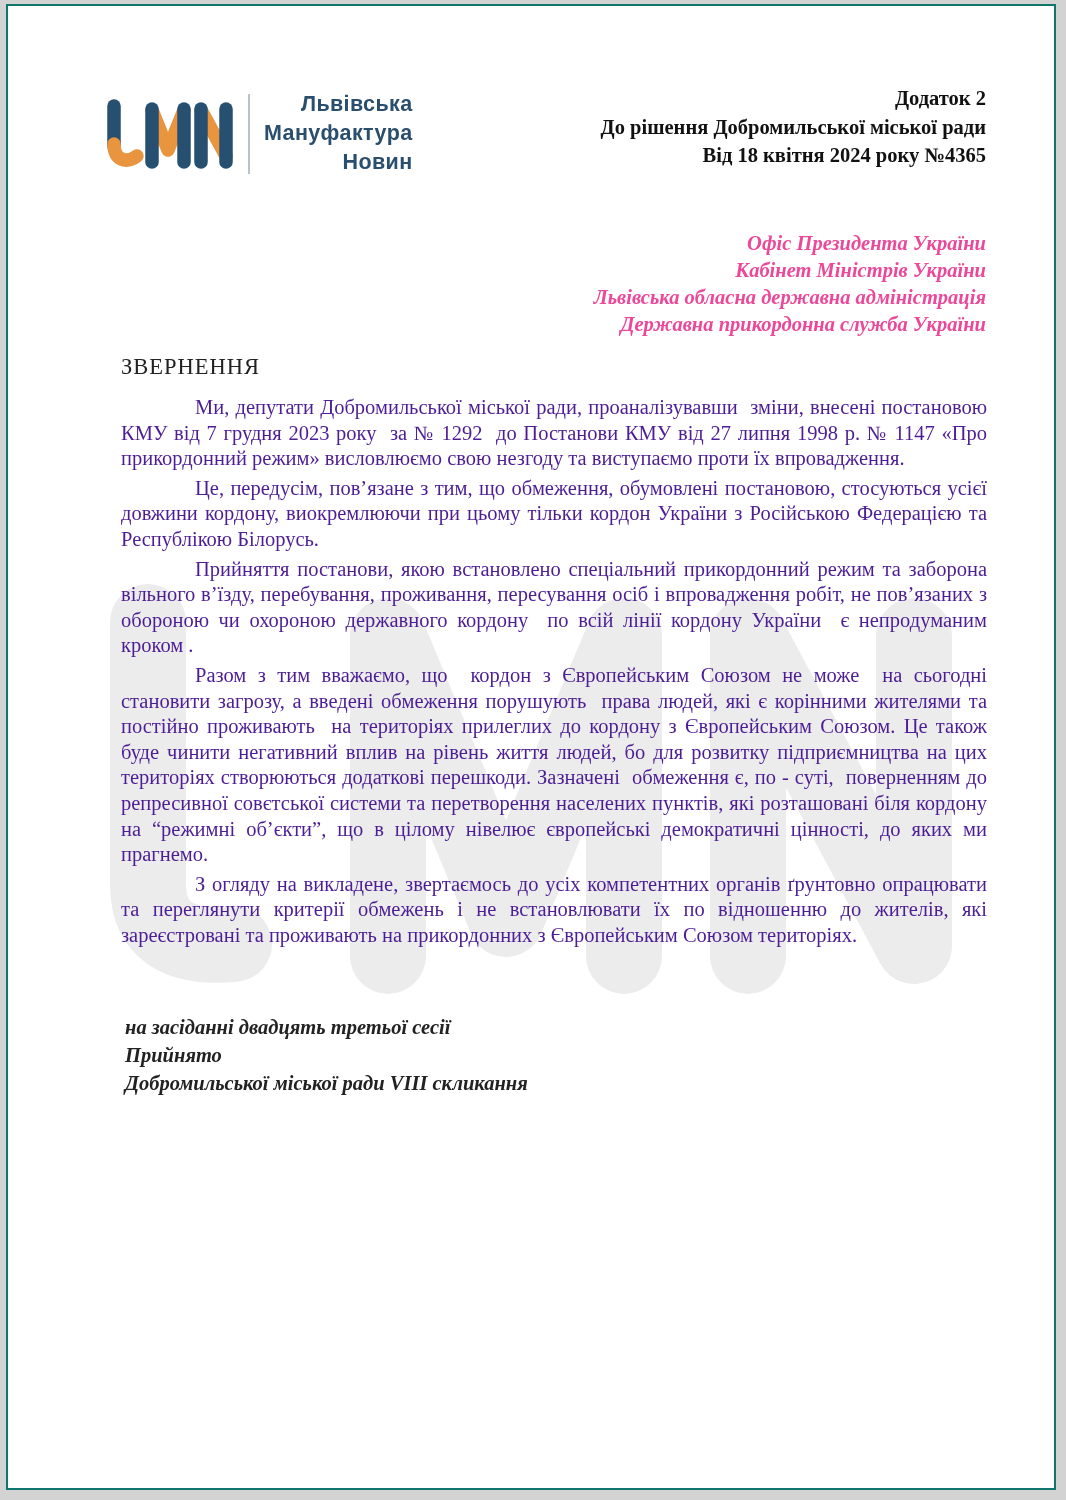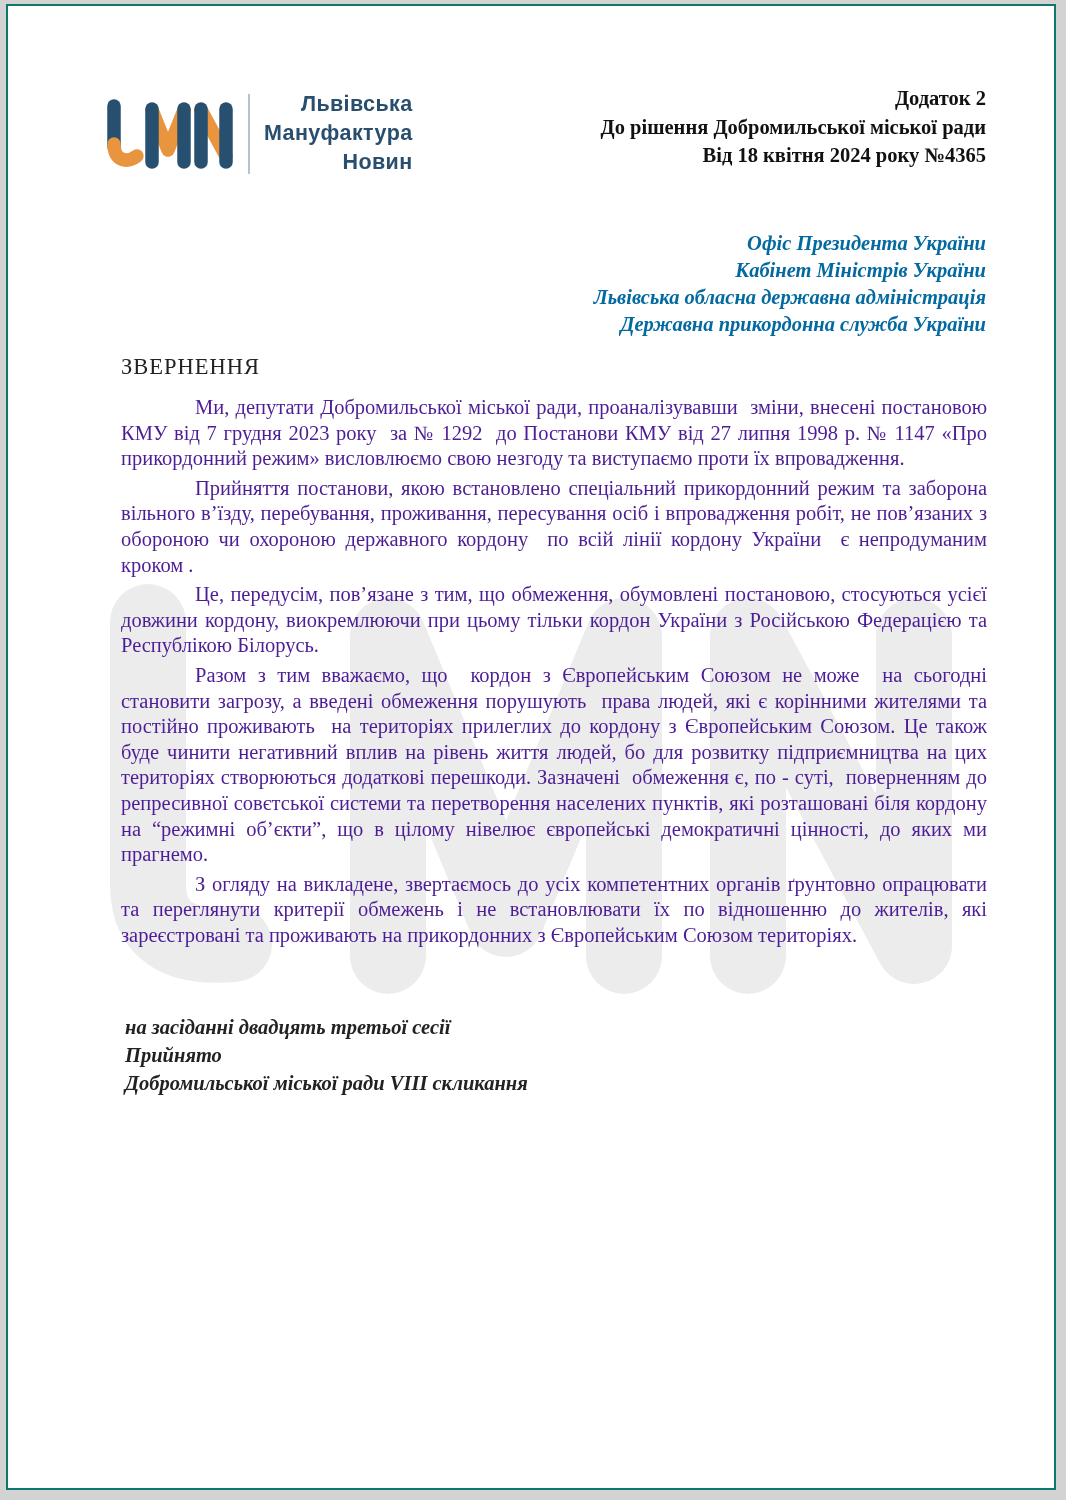--- a/index.html
+++ b/index.html
@@ -71,21 +71,21 @@
   
   .recipients {
     position: absolute;
     top: 224px;
     right: 68px;
     text-align: right;
     font-size: 20.5px;
     font-weight: bold;
     font-style: italic;
     line-height: 27px;
-    color: #0369a1;
+    color: #ec4899;
     z-index: 2;
   }
   
   .doc-title {
     position: absolute;
     top: 348px;
     left: 113px;
     width: 866px;
     text-align: left;
     font-size: 22.5px;
@@ -167,22 +167,22 @@
     <div>Офіс Президента України</div>
     <div>Кабінет Міністрів України</div>
     <div>Львівська обласна державна адміністрація</div>
     <div>Державна прикордонна служба України</div>
   </div>
 
   <div class="doc-title">ЗВЕРНЕННЯ</div>
 
   <div class="body-text">
     <p>Ми, депутати Добромильської міської ради, проаналізувавши  зміни, внесені постановою КМУ від 7 грудня 2023 року  за № 1292  до Постанови КМУ від 27 липня 1998 р. № 1147 «Про прикордонний режим» висловлюємо свою незгоду та виступаємо проти їх впровадження.</p>
+    <p>Це, передусім, пов’язане з тим, що обмеження, обумовлені постановою, стосуються усієї довжини кордону, виокремлюючи при цьому тільки кордон України з Російською Федерацією та Республікою Білорусь.</p>
     <p>Прийняття постанови, якою встановлено спеціальний прикордонний режим та заборона вільного в’їзду, перебування, проживання, пересування осіб і впровадження робіт, не пов’язаних з обороною чи охороною державного кордону  по всій лінії кордону України  є непродуманим кроком .</p>
-    <p>Це, передусім, пов’язане з тим, що обмеження, обумовлені постановою, стосуються усієї довжини кордону, виокремлюючи при цьому тільки кордон України з Російською Федерацією та Республікою Білорусь.</p>
     <p>Разом з тим вважаємо, що  кордон з Європейським Союзом не може  на сьогодні становити загрозу, а введені обмеження порушують  права людей, які є корінними жителями та  постійно проживають  на територіях прилеглих до кордону з Європейським Союзом. Це також буде чинити негативний вплив на рівень життя людей, бо для розвитку підприємництва на цих територіях створюються додаткові перешкоди. Зазначені  обмеження є, по - суті,  поверненням до репресивної совєтської системи та перетворення населених пунктів, які розташовані біля кордону на “режимні об’єкти”, що в цілому нівелює європейські демократичні цінності, до яких ми прагнемо.</p>
     <p>З огляду на викладене, звертаємось до усіх компетентних органів ґрунтовно опрацювати та переглянути критерії обмежень і не встановлювати їх по відношенню до жителів, які зареєстровані та проживають на прикордонних з Європейським Союзом територіях.</p>
   </div>
 
   <div class="adoption">
     <div>на засіданні двадцять третьої сесії</div>
     <div>Прийнято</div>
     <div>Добромильської міської ради VIII скликання</div>
   </div>
 

